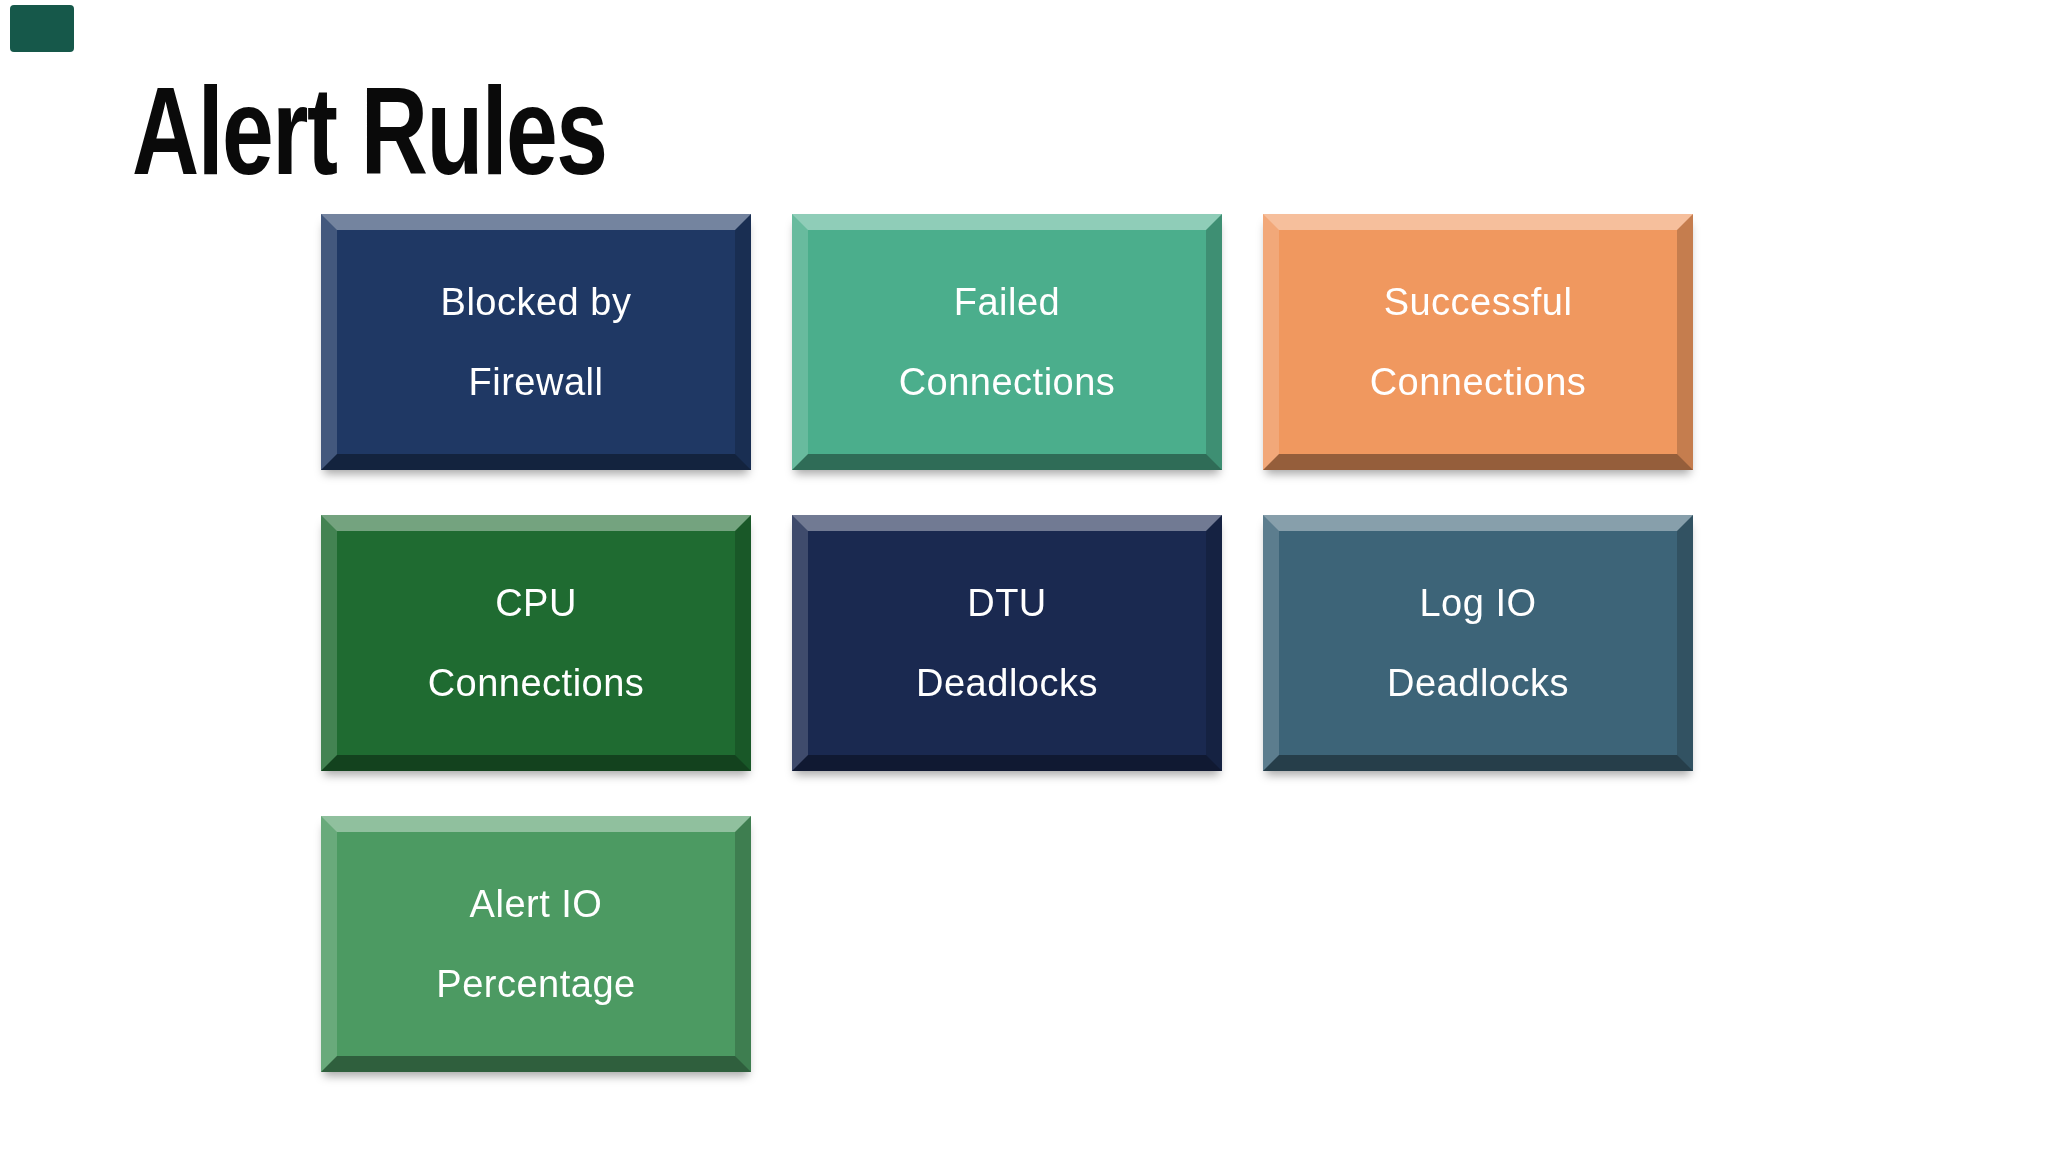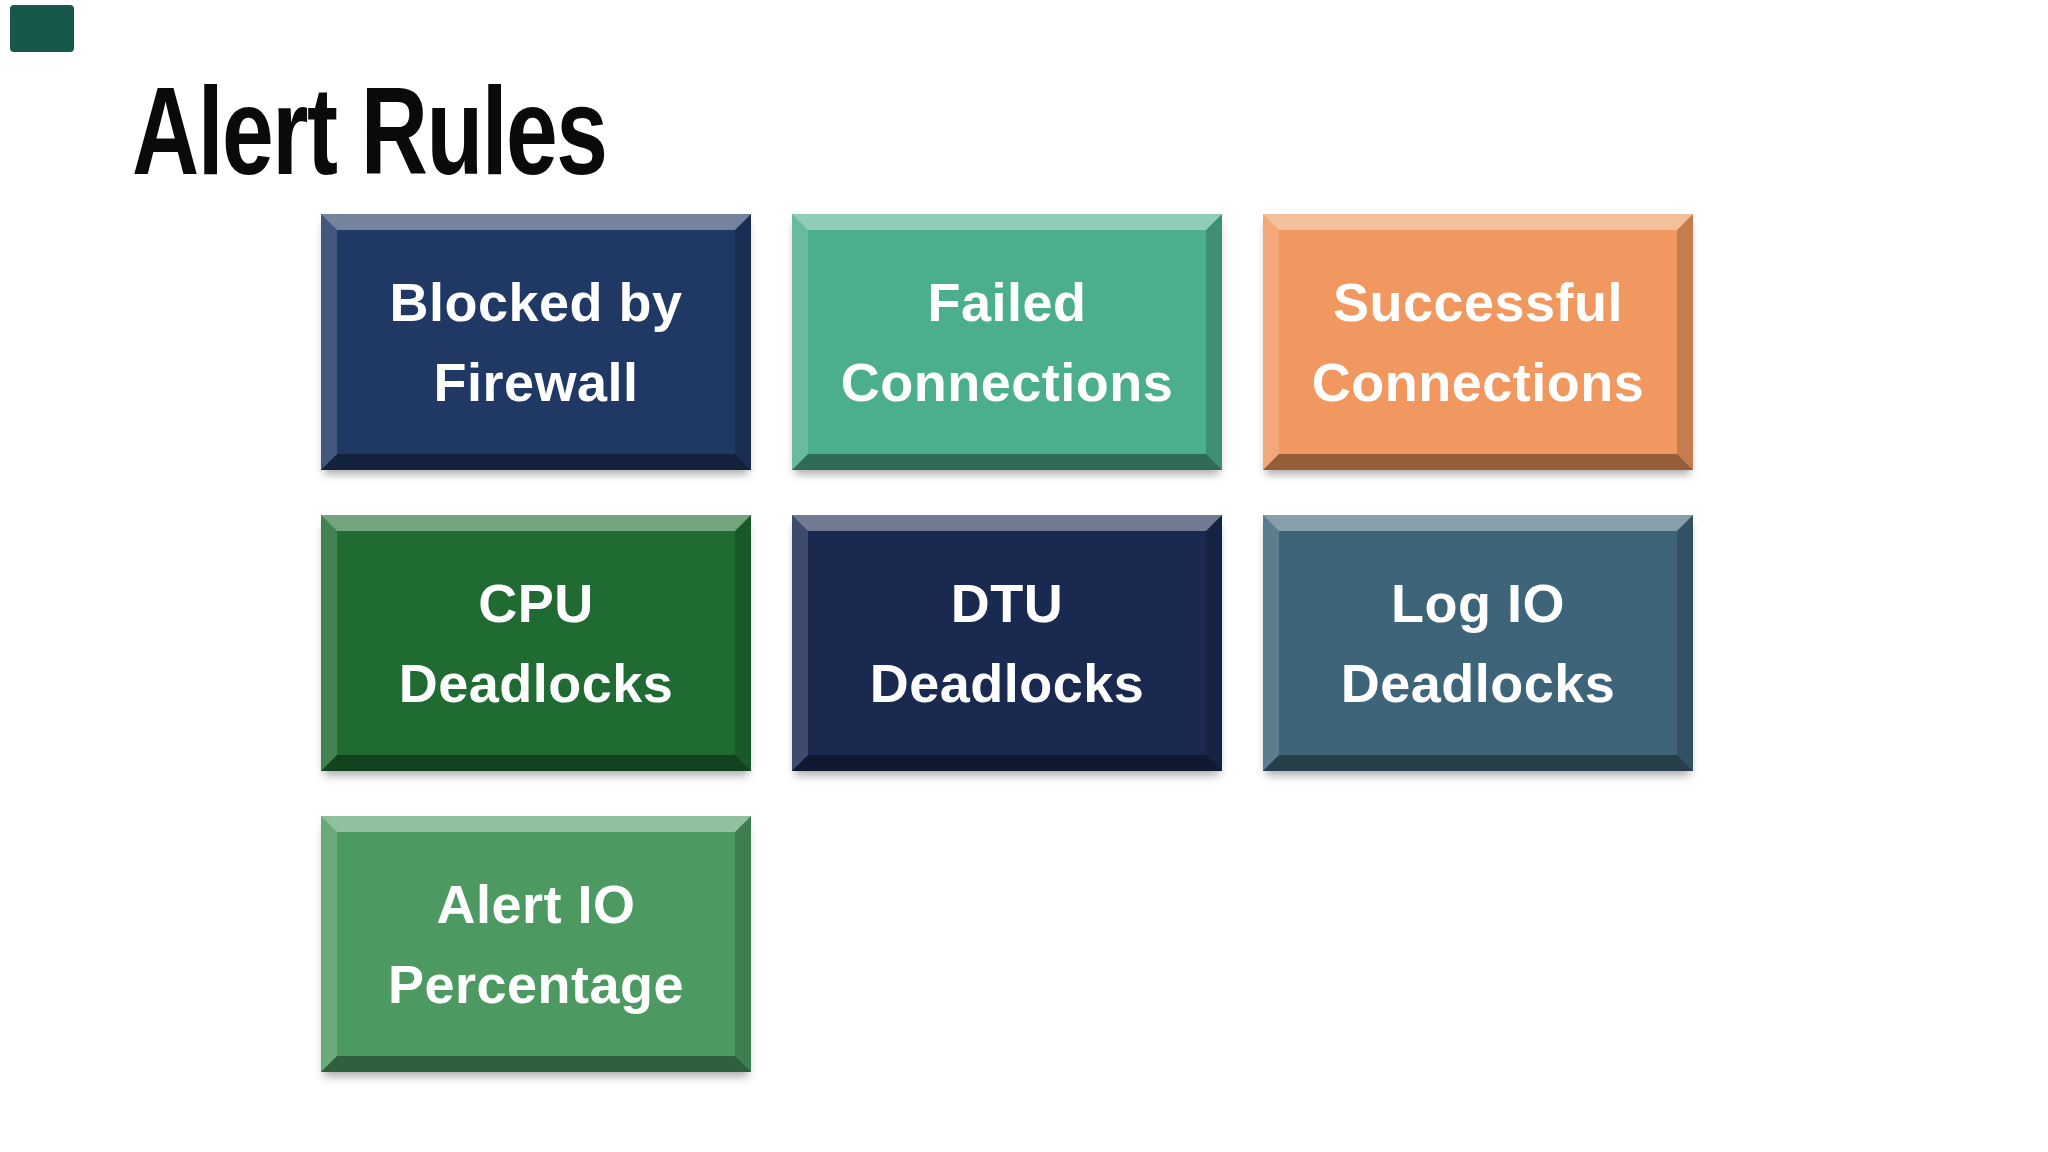--- a/index.html
+++ b/index.html
@@ -62,22 +62,22 @@
     border-right-color: var(--dmid, #333);
     border-bottom-color: var(--dark, #222);
     box-shadow: 0 7px 9px -3px rgba(0, 0, 0, 0.35);
     display: flex;
     align-items: center;
     justify-content: center;
     text-align: center;
   }
   .box-label {
     color: #ffffff;
-    font-size: 54px;
-    font-weight: 700;
+    font-size: 38px;
+    font-weight: 400;
     line-height: 80px;
     white-space: pre-line;
     letter-spacing: 0.5px;
   }
 </style>
 </head>
 <body>
 
 <div class="stage">
 
@@ -97,21 +97,21 @@
 Connections</span>
     </div>
 
     <div class="box" style="--c: #F0985F; --light: #f6bf9c; --lmid: #f2a879; --dmid: #c57d4e; --dark: #955e3b;">
       <span class="box-label">Successful
 Connections</span>
     </div>
 
     <div class="box" style="--c: #1F6B31; --light: #74a37f; --lmid: #438352; --dmid: #195828; --dark: #13421e;">
       <span class="box-label">CPU
-Deadlocks</span>
+Connections</span>
     </div>
 
 
     <div class="box" style="--c: #1A2950; --light: #717a93; --lmid: #3f4b6c; --dmid: #152242; --dark: #101932;">
       <span class="box-label">DTU
 Deadlocks</span>
     </div>
 
     <div class="box" style="--c: #3D6478; --light: #879fab; --lmid: #5c7d8e; --dmid: #325262; --dark: #263e4a;">
       <span class="box-label">Log IO

